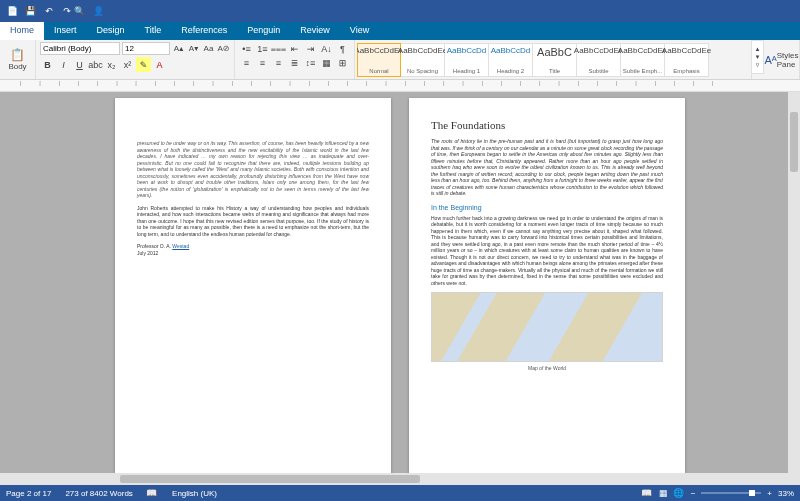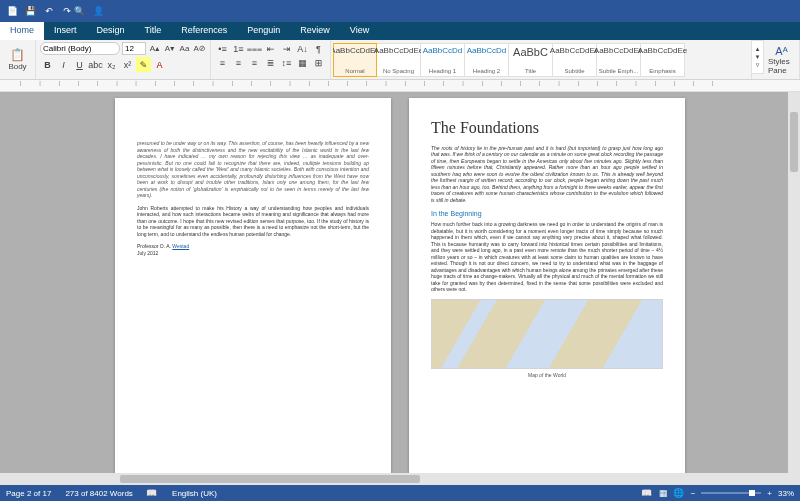--- a/index.html
+++ b/index.html
@@ -7,66 +7,66 @@
 
 
 .titlebar { height: 22px; background: #2b579a; display: flex; align-items: center; color: #fff; font-size: 9px; }
 .titlebar .qat { display: flex; gap: 4px; padding-left: 6px; }
 .titlebar .qat .qbtn { width: 14px; height: 14px; display: flex; align-items: center; justify-content: center; font-size: 9px; }
 .titlebar .doc-title { flex: 1; text-align: center; }
 .titlebar .right-icons { display: flex; gap: 8px; padding-right: 6px; align-items: center; }
 .titlebar .right-icons .ricon { font-size: 9px; }
 
 
-.tabs { height: 18px; background: #0c4a6e; display: flex; color: #fff; font-size: 9px; }
+.tabs { height: 18px; background: #0369a1; display: flex; color: #fff; font-size: 9px; }
 .tab { padding: 3px 10px 2px; cursor: default; }
 .tab.active { background: #fff; color: #2b579a; }
 
 
 .ribbon { height: 40px; background: #f3f3f3; border-bottom: 1px solid #d4d4d4; display: flex; font-size: 8px; color: #444; }
 .ribbon .group { border-right: 1px solid #e0e0e0; padding: 2px 4px; display: flex; flex-direction: column; justify-content: flex-start; }
 .ribbon .paste { width: 36px; align-items: center; justify-content: center; font-size: 8px; }
 .ribbon .paste .icon { font-size: 12px; color: #c0504d; }
 .ribbon .font { flex-direction: column; gap: 2px; }
 .ribbon select, .ribbon input { font-size: 8px; height: 13px; border: 1px solid #ccc; background: #fff; padding: 0 2px; }
 .ribbon .font-row1 { display: flex; gap: 2px; }
-.ribbon .font-name { width: 80px; border-radius: 6px; }
-.ribbon .font-size { width: 24px; }
+.ribbon .font-name { width: 80px; }
+.ribbon .font-size { width: 48px; }
 .ribbon .tiny-btn { width: 13px; height: 13px; border: 1px solid transparent; background: transparent; display: inline-flex; align-items: center; justify-content: center; font-size: 8px; }
 .ribbon .font-row2 { display: flex; gap: 1px; }
 .ribbon .font-row2 .tiny-btn { width: 15px; height: 15px; font-size: 9px; }
 .ribbon .para-row { display: flex; gap: 1px; }
 .ribbon .para-row .tiny-btn { width: 15px; height: 14px; font-size: 9px; }
 .ribbon .styles-gallery { display: flex; gap: 0; height: 36px; align-items: center; overflow: hidden; }
 .ribbon .style-item { border: 1px solid #e0e0e0; border-left: none; width: 44px; height: 34px; display: flex; flex-direction: column; align-items: center; justify-content: space-between; padding: 2px 0; background: #fff; }
 .ribbon .style-item:first-child { border-left: 1px solid #e0e0e0; }
 .ribbon .style-item.selected { border: 1px solid #f2b01e; background: #fdf3df; }
 .ribbon .style-item .preview { font-size: 8px; }
 .ribbon .style-item .label { font-size: 6px; color: #666; }
-.ribbon .styles-right { width: 36px; display: flex; flex-direction: column; align-items: center; justify-content: center; font-size: 8px; }
+.ribbon .styles-right { width: 36px; display: flex; flex-direction: row; align-items: center; justify-content: center; font-size: 8px; }
 .ribbon .styles-right .ico { font-size: 11px; color: #2b579a; }
 .ribbon .gallery-chevrons { width: 12px; display: flex; flex-direction: column; align-items: center; justify-content: center; font-size: 7px; border: 1px solid #e0e0e0; border-left: none; height: 34px; background: #fff; }
 
 
 .ruler { height: 12px; background: #f7f7f7; border-bottom: 1px solid #ddd; font-size: 6px; color: #888; padding-left: 20px; letter-spacing: 8px; overflow: hidden; white-space: nowrap; }
 
 
 .workspace { height: 393px; background: #b0b0b0; overflow: hidden; position: relative; display: flex; justify-content: center; gap: 18px; padding: 6px 12px; }
 .scroll-v { position: absolute; right: 0; top: 0; bottom: 0; width: 12px; background: #e4e4e4; }
 .scroll-v .thumb { position: absolute; top: 20px; height: 60px; left: 2px; right: 2px; background: #bdbdbd; border-radius: 2px; }
 .scroll-h { position: absolute; left: 0; right: 12px; bottom: 0; height: 12px; background: #e4e4e4; }
 .scroll-h .thumb { position: absolute; left: 120px; width: 300px; top: 2px; bottom: 2px; background: #bdbdbd; border-radius: 2px; }
 
 .page { background: #fff; width: 276px; height: 417px; box-shadow: 0 1px 3px rgba(0,0,0,.3); font-size: 5px; color: #333; position: relative; overflow: hidden; }
 .page .content { padding: 20px 22px; line-height: 1.3; }
 .page1 .blurb { font-style: italic; color: #555; margin-bottom: 6px; text-align: justify; }
 .page1 .para { margin-bottom: 6px; text-align: justify; }
 .page1 .sig { margin-top: 6px; }
 .page1 .sig .name { color: #1a5da6; text-decoration: underline; }
-.page2 h1 { font-family: Georgia, serif; font-size: 16px; font-weight: normal; margin-bottom: 6px; }
+.page2 h1 { font-family: Georgia, serif; font-size: 11px; font-weight: normal; margin-bottom: 6px; }
 .page2 .intro { font-style: italic; text-align: justify; margin-bottom: 6px; }
 .page2 h2 { color: #1a74b5; font-size: 7px; font-weight: normal; margin: 4px 0 3px; }
 .page2 .body { text-align: justify; }
 .page2 .map { width: 100%; height: 70px; margin-top: 6px; border: 1px solid #ccc; background:
   linear-gradient(120deg, #d9cfa8 18%, #c7d8ee 18% 24%, #d9cfa8 24% 42%, #c7d8ee 42% 58%, #d9cfa8 58% 78%, #c7d8ee 78%);
   opacity: .85;
 }
 .page2 .map-caption { text-align: center; font-size: 5px; margin-top: 3px; color: #555; }
 
 

